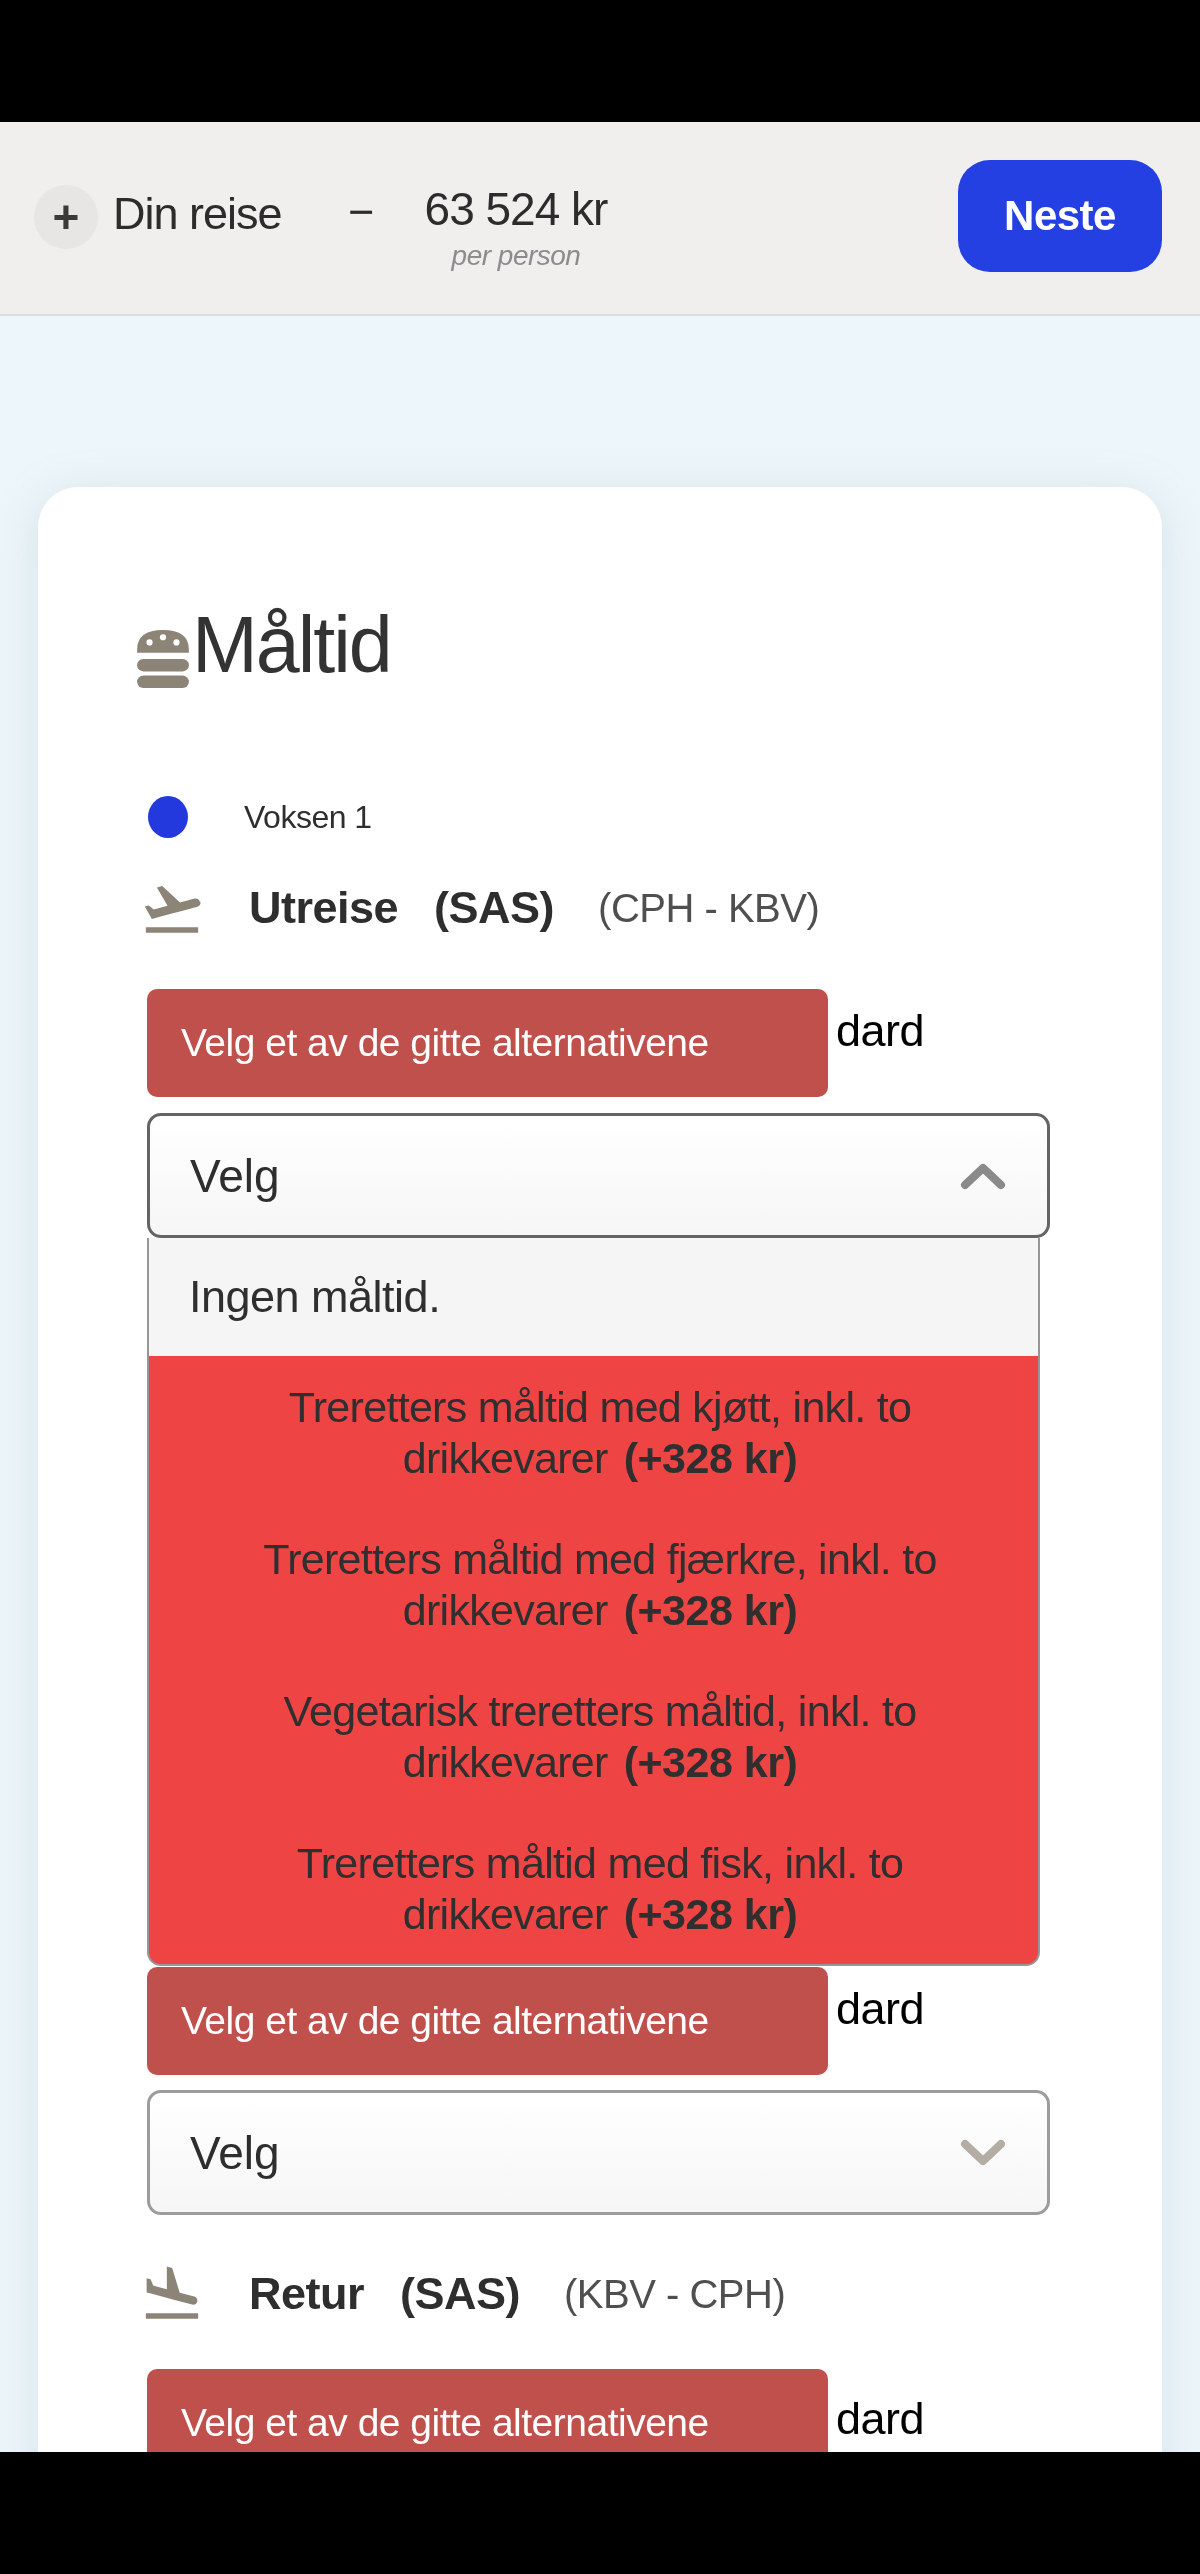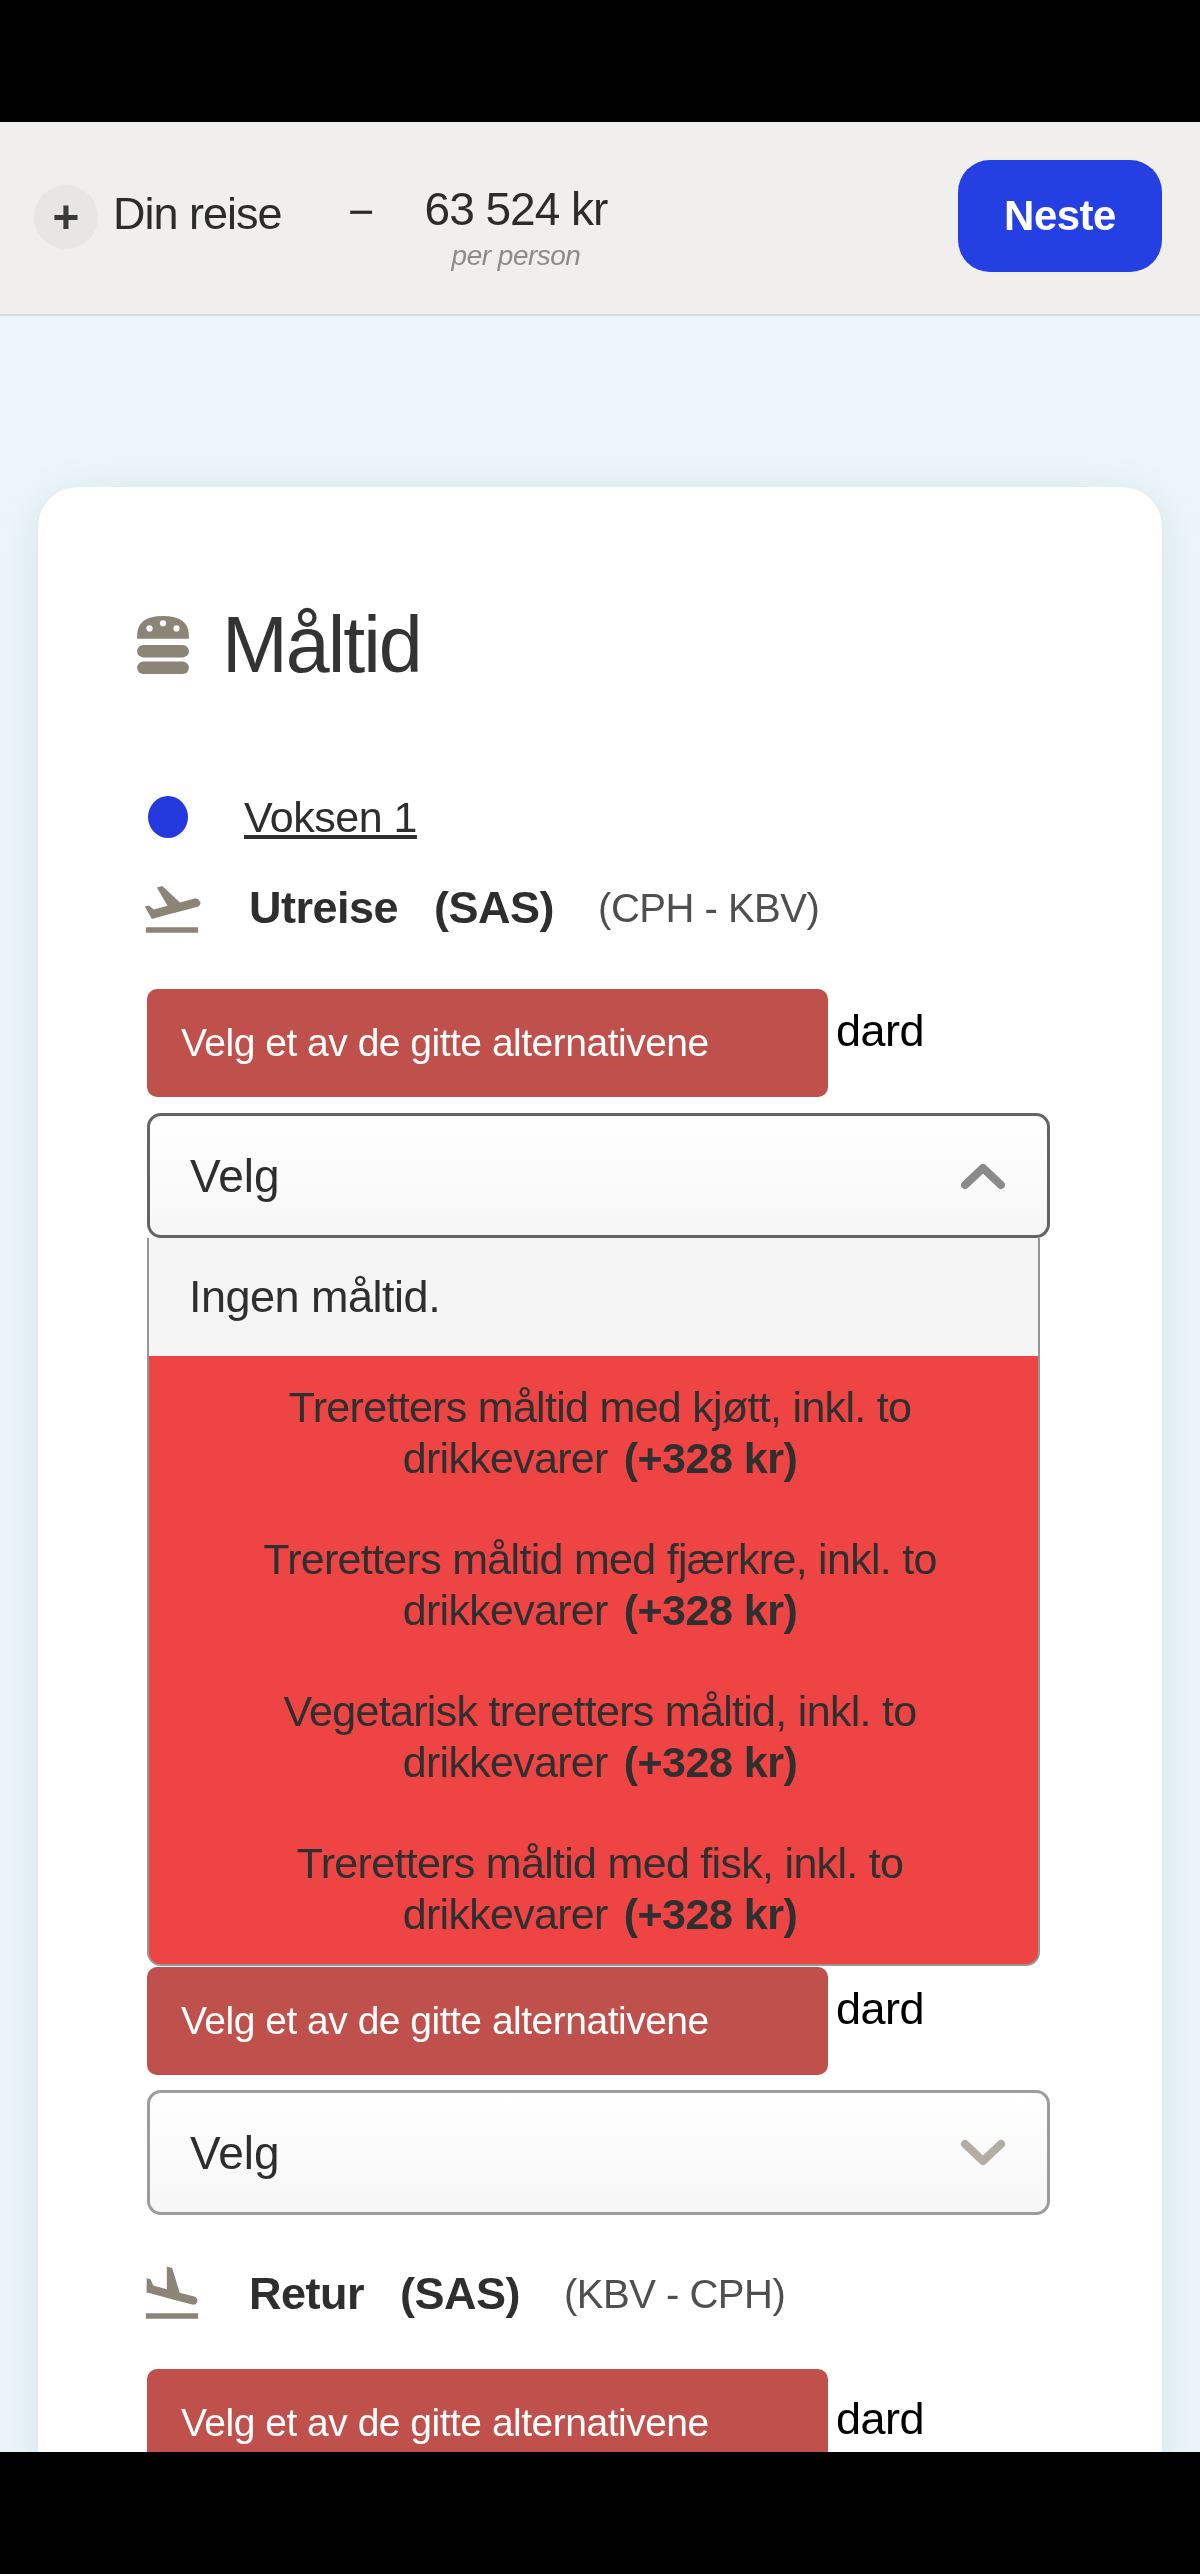--- a/index.html
+++ b/index.html
@@ -16,26 +16,26 @@
   .trip-title{position:absolute;left:113px;top:66px;font-size:45px;font-weight:500;color:#2c2c2c;letter-spacing:-1px;white-space:nowrap;}
   .dash{position:absolute;left:348px;top:64px;font-size:45px;color:#2c2c2c;}
   .price-block{position:absolute;left:398px;top:60px;width:236px;text-align:center;}
   .price{font-size:46px;font-weight:500;color:#2c2c2c;letter-spacing:-1px;white-space:nowrap;}
   .price-note{margin-top:4px;font-size:28px;font-style:italic;color:#8c8c8c;letter-spacing:-0.5px;}
   .next-btn{position:absolute;right:38px;top:38px;width:204px;height:112px;background:#2440e3;border-radius:32px;display:flex;align-items:center;justify-content:center;color:#fff;font-size:42px;font-weight:700;letter-spacing:-0.5px;}
 
   
   .card{position:absolute;left:38px;top:487px;width:1124px;height:2087px;background:#fff;border-radius:40px 40px 0 0;box-shadow:0 8px 45px rgba(140,175,195,.28);}
 
-  .title-row{position:absolute;left:96px;top:112px;display:flex;align-items:center;gap:30px;}
+  .title-row{position:absolute;left:96px;top:112px;display:flex;align-items:flex-end;}
   .meal-title{font-size:79px;color:#333;letter-spacing:-2px;}
 
   .voksen-row{position:absolute;left:110px;top:300px;height:60px;display:flex;align-items:center;gap:56px;}
   .blue-dot{width:40px;height:42px;border-radius:50%;background:#2339dd;}
-  .voksen-label{font-size:43px;font-weight:500;color:#2e2e2e;letter-spacing:-0.5px;text-decoration:underline;}
+  .voksen-label{font-size:32px;font-weight:500;color:#2e2e2e;letter-spacing:-0.5px;}
 
   .leg-row{position:absolute;left:101px;height:72px;display:flex;align-items:center;}
   .leg-row .leg-icon{width:66px;height:66px;margin-right:44px;flex:none;}
   .leg-label{font-size:45px;font-weight:700;color:#2e2e2e;letter-spacing:-0.5px;}
   .leg-carrier{font-size:45px;font-weight:700;color:#2e2e2e;margin-left:36px;letter-spacing:-0.5px;text-align:right;}
   .leg-route{font-size:40px;font-weight:400;color:#4f4f4f;margin-left:44px;letter-spacing:-0.5px;white-space:nowrap;}
 
   .err-badge{position:absolute;left:109px;width:681px;height:108px;background:#c0504b;border-radius:10px;display:flex;align-items:center;padding-left:34px;box-sizing:border-box;color:#fff;font-size:39px;letter-spacing:-0.5px;white-space:nowrap;z-index:2;}
   .dard{position:absolute;left:798px;font-size:45px;color:#000000;letter-spacing:-0.5px;}
 

